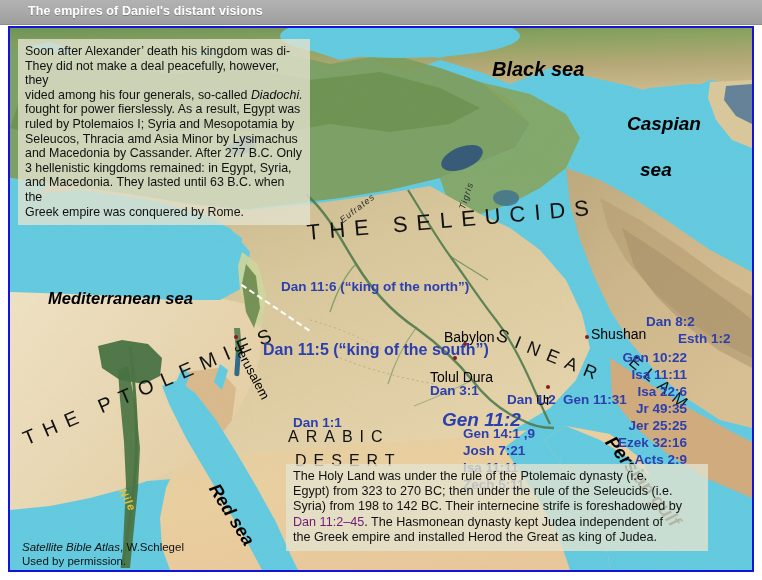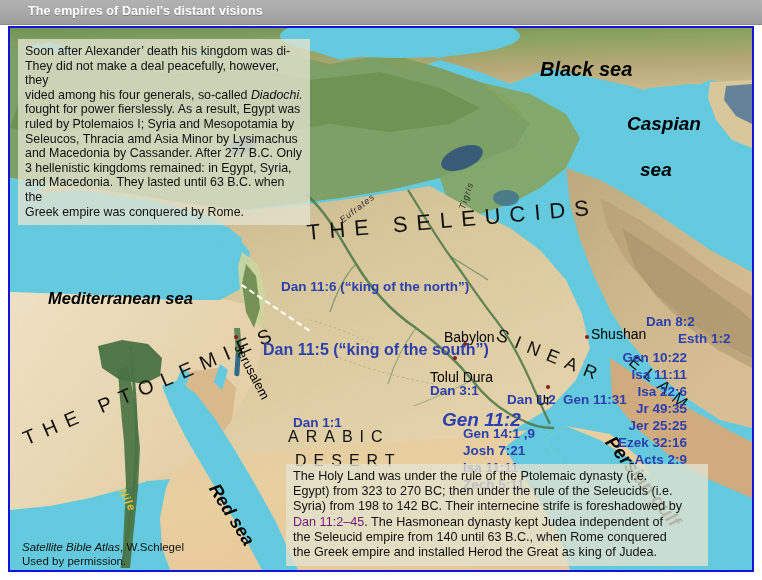--- a/index.html
+++ b/index.html
@@ -200,21 +200,21 @@
         <path d="M300,292 C330,300 356,312 380,326" fill="none" stroke="#b09a72" stroke-width="1" stroke-dasharray="2 3" opacity="0.6"></path>
 
         <path d="M120,318 C124,352 128,392 126,432 C124,470 118,506 112,540" fill="none" stroke="#4a7342" stroke-width="3" opacity="0.95"></path>
 
         <rect x="0" y="0" width="742" height="542" filter="url(#grain)" fill="#ffffff" opacity="0.10"></rect>
         <rect x="0" y="150" width="742" height="392" filter="url(#grain2)" fill="#8b6b3a" opacity="0.10"></rect>
       </svg>
 
       <div class="dash" style="left:232px;top:256px;width:82px;transform:rotate(34deg);"></div>
 
-      <div class="mt sea-lbl" style="left:482px;top:30px;font-size:20px;margin-left:48px;">Black sea</div>
+      <div class="mt sea-lbl" style="left:482px;top:30px;font-size:20px;">Black sea</div>
 
       <div class="mt sea-lbl" style="left:617px;top:85px;font-size:19px;">Caspian</div>
       <div class="mt sea-lbl" style="left:630px;top:131px;font-size:19px;">sea</div>
 
       <div class="mt sea-lbl" style="left:38px;top:261px;font-size:16.5px;">Mediterranean sea</div>
 
       <div class="mt sea-lbl" style="left:212px;top:452px;font-size:18px;transform:rotate(58deg);transform-origin:0 0;">Red sea</div>
 
       <div class="mt sea-lbl" style="left:608px;top:404px;font-size:19px;transform:rotate(52deg);transform-origin:0 0;">Persian gulf</div>
 
@@ -287,21 +287,20 @@
         <div>3 hellenistic kingdoms remained: in Egypt, Syria,</div>
         <div>and Macedonia. They lasted until 63 B.C. when the</div>
         <div>Greek empire was conquered by Rome.</div>
       </div>
 
       <div class="infobox" style="left:276px;top:436px;width:422px;font-size:12.6px;line-height:15.2px;">
         <div>The Holy Land was under the rule of the Ptolemaic dynasty (i.e.</div>
         <div>Egypt) from 323 to 270 BC; then under the rule of the Seleucids (i.e.</div>
         <div>Syria) from 198 to 142 BC. Their internecine strife is foreshadowed by</div>
         <div><span class="ref">Dan 11:2–45</span><span>. The Hasmonean dynasty kept Judea independent of</span></div>
-        <div>the Seleucid empire from 140 until 63 B.C., when Rome conquered</div>
         <div>the Greek empire and installed Herod the Great as king of Judea.</div>
       </div>
 
       <div class="credit">
         <div class="l1"><span>Satellite Bible Atlas</span><b>, W.Schlegel</b></div>
         <div style="font-style:normal;">Used by permission.</div>
       </div>
 
     </div>
   </div>

